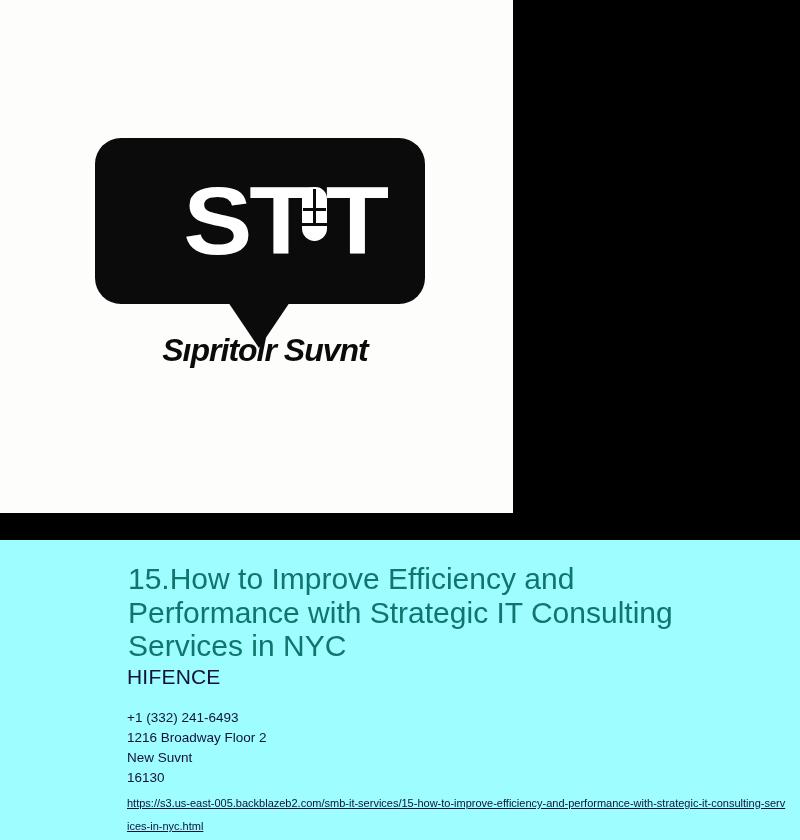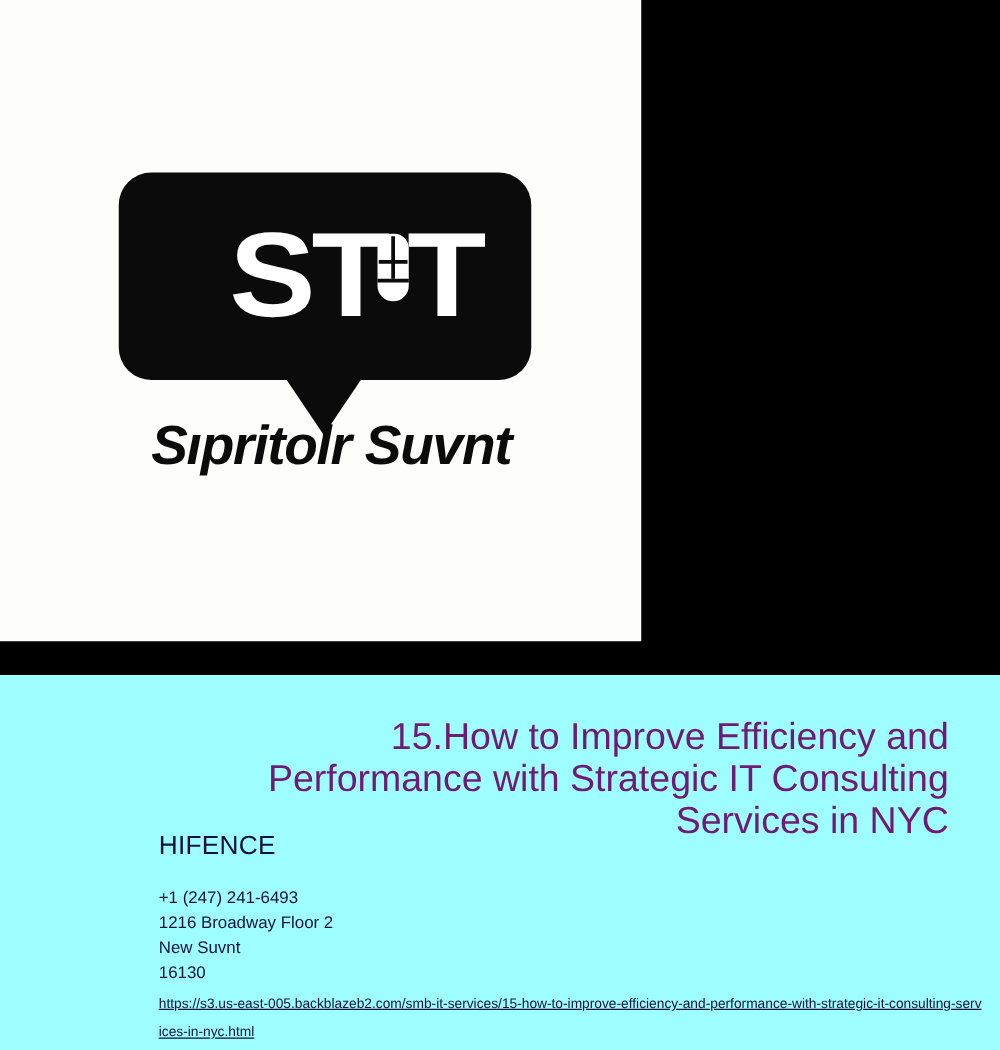--- a/index.html
+++ b/index.html
@@ -111,21 +111,21 @@
   
   #tagline {
     position: absolute;
     left: 60px;
     top: 334px;
     width: 410px;
     text-align: center;
     font-family: "Liberation Sans", sans-serif;
     font-weight: bold;
     font-style: italic;
-    font-size: 44px;
+    font-size: 32px;
     line-height: 1.05;
     color: #0b0b0b;
     letter-spacing: -1px;
     white-space: nowrap;
   }
 
   
   #info-card {
     position: absolute;
     left: 0;
@@ -134,24 +134,23 @@
     height: 300px;
     background: #9dfdff;
   }
   #headline {
     position: absolute;
     left: 127px;
     top: 21px;
     width: 620px;
     font-size: 30px;
     line-height: 1.12;
-    color: #701a75;
+    color: #0f766e;
     font-weight: normal;
-    margin: 12px;
-    text-align: right;
+    margin: 1px;
   }
   #brand {
     position: absolute;
     left: 127px;
     top: 125px;
     font-size: 21px;
     color: #11113a;
     letter-spacing: 0.2px;
   }
   #contact {
@@ -203,21 +202,21 @@
   </div>
 </div>
 
 <div id="info-card">
 
   <h1 id="headline">15.How to Improve Efficiency and Performance with Strategic IT Consulting Services in NYC</h1>
 
   <div id="brand">HIFENCE</div>
 
   <div id="contact">
-    <div class="line">+1 (247) 241-6493</div>
+    <div class="line">+1 (332) 241-6493</div>
     <div class="line">1216 Broadway Floor 2</div>
     <div class="line">New Suvnt</div>
     <div class="line">16130</div>
   </div>
 
   <div id="url">https://s3.us-east-005.backblazeb2.com/smb-it-services/15-how-to-improve-efficiency-and-performance-with-strategic-it-consulting-services-in-nyc.html</div>
 
 </div>
 
 </body></html>

